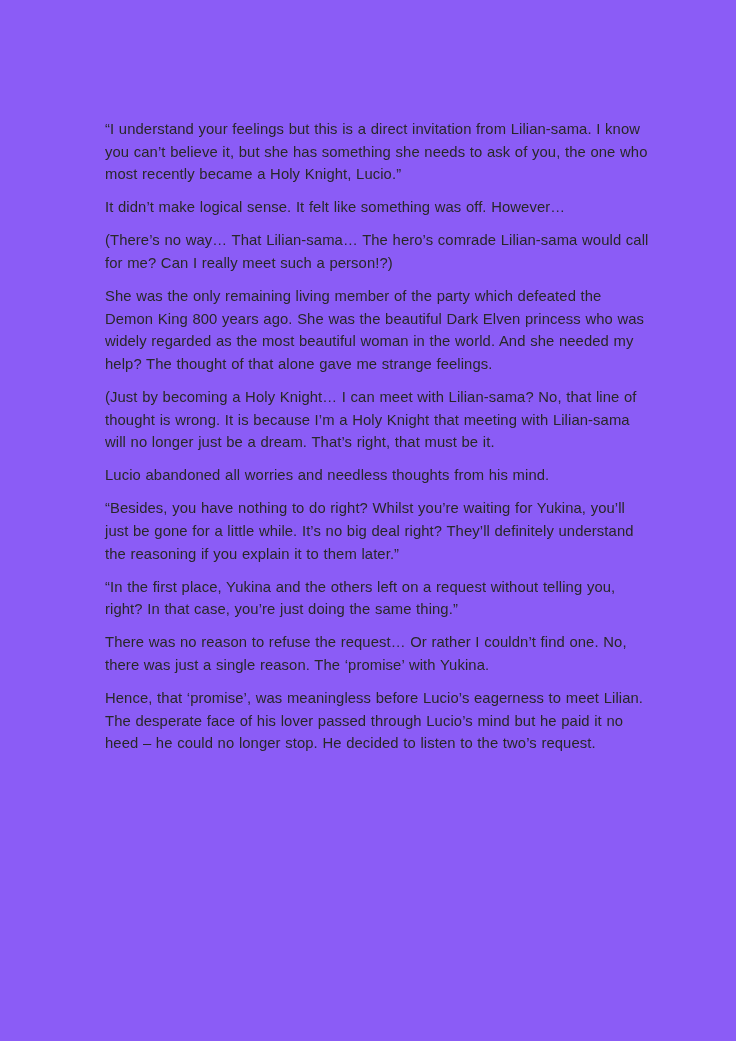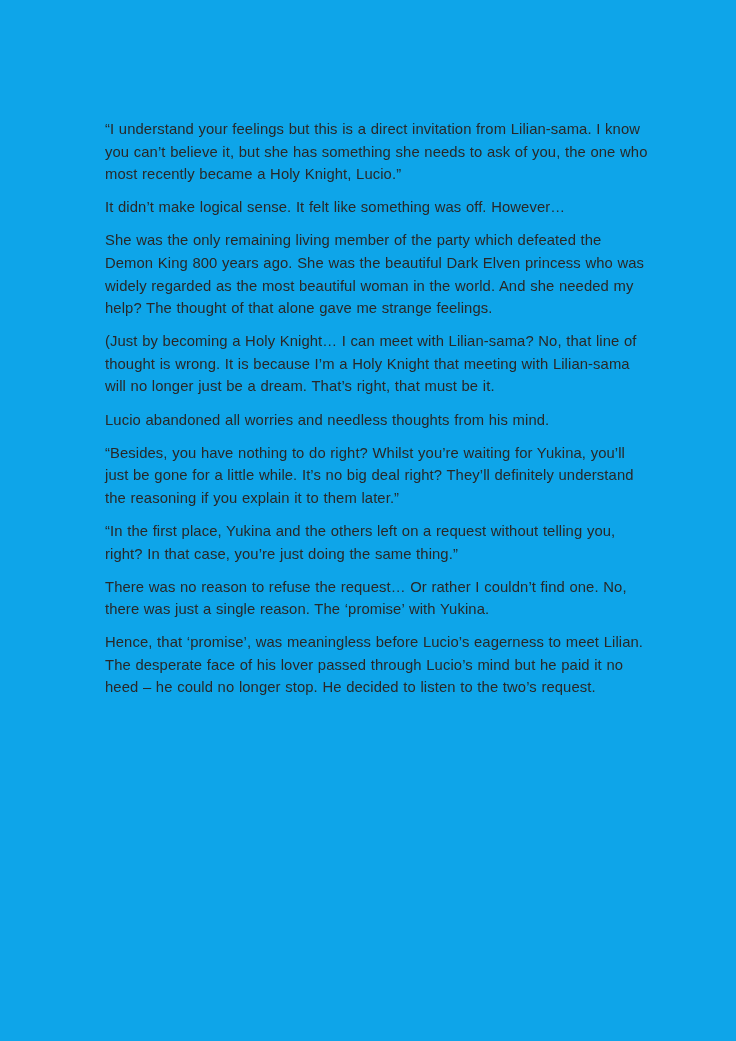--- a/index.html
+++ b/index.html
@@ -10,39 +10,40 @@
   body {
     width: 736px;
     height: 1041px;
     overflow: hidden;
     font-family: "Liberation Sans", "DejaVu Sans", sans-serif;
   }
   .page {
     box-sizing: border-box;
     width: 736px;
     height: 1041px;
-    background: #0ea5e9;
+    background: #8b5cf6;
     padding: 118px 85px 0 105px;
   }
   .page p {
     margin: 0 0 10.5px 0;
     font-size: 14.8px;
     line-height: 22.6px;
     color: #282828;
     letter-spacing: 0.1px;
     word-spacing: 0.4px;
     text-align: left;
   }
 </style>
 </head>
 <body>
 
 <div class="page">
   <p>“I understand your feelings but this is a direct invitation from Lilian-sama. I know you can’t believe it, but she has something she needs to ask of you, the one who most recently became a Holy Knight, Lucio.”</p>
   <p>It didn’t make logical sense. It felt like something was off. However…</p>
+  <p>(There’s no way… That Lilian-sama… The hero’s comrade Lilian-sama would call for me? Can I really meet such a person!?)</p>
   <p>She was the only remaining living member of the party which defeated the Demon King 800 years ago. She was the beautiful Dark Elven princess who was widely regarded as the most beautiful woman in the world. And she needed my help? The thought of that alone gave me strange feelings.</p>
   <p>(Just by becoming a Holy Knight… I can meet with Lilian-sama? No, that line of thought is wrong. It is because I’m a Holy Knight that meeting with Lilian-sama will no longer just be a dream. That’s right, that must be it.</p>
   <p>Lucio abandoned all worries and needless thoughts from his mind.</p>
   <p>“Besides, you have nothing to do right? Whilst you’re waiting for Yukina, you’ll just be gone for a little while. It’s no big deal right? They’ll definitely understand the reasoning if you explain it to them later.”</p>
   <p>“In the first place, Yukina and the others left on a request without telling you, right? In that case, you’re just doing the same thing.”</p>
   <p>There was no reason to refuse the request… Or rather I couldn’t find one. No, there was just a single reason. The ‘promise’ with Yukina.</p>
   <p>Hence, that ‘promise’, was meaningless before Lucio’s eagerness to meet Lilian. The desperate face of his lover passed through Lucio’s mind but he paid it no heed – he could no longer stop. He decided to listen to the two’s request.</p>
 </div>
 
 </body></html>

